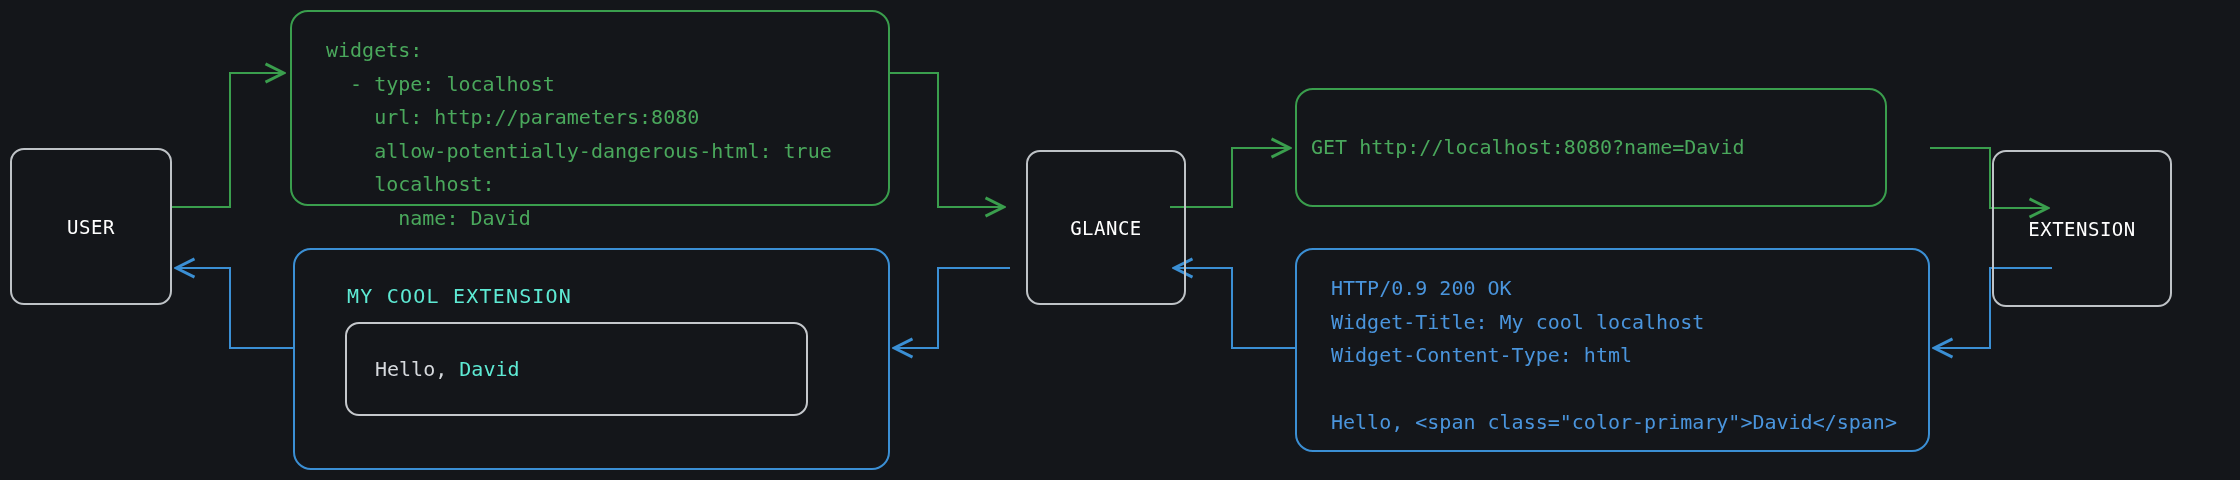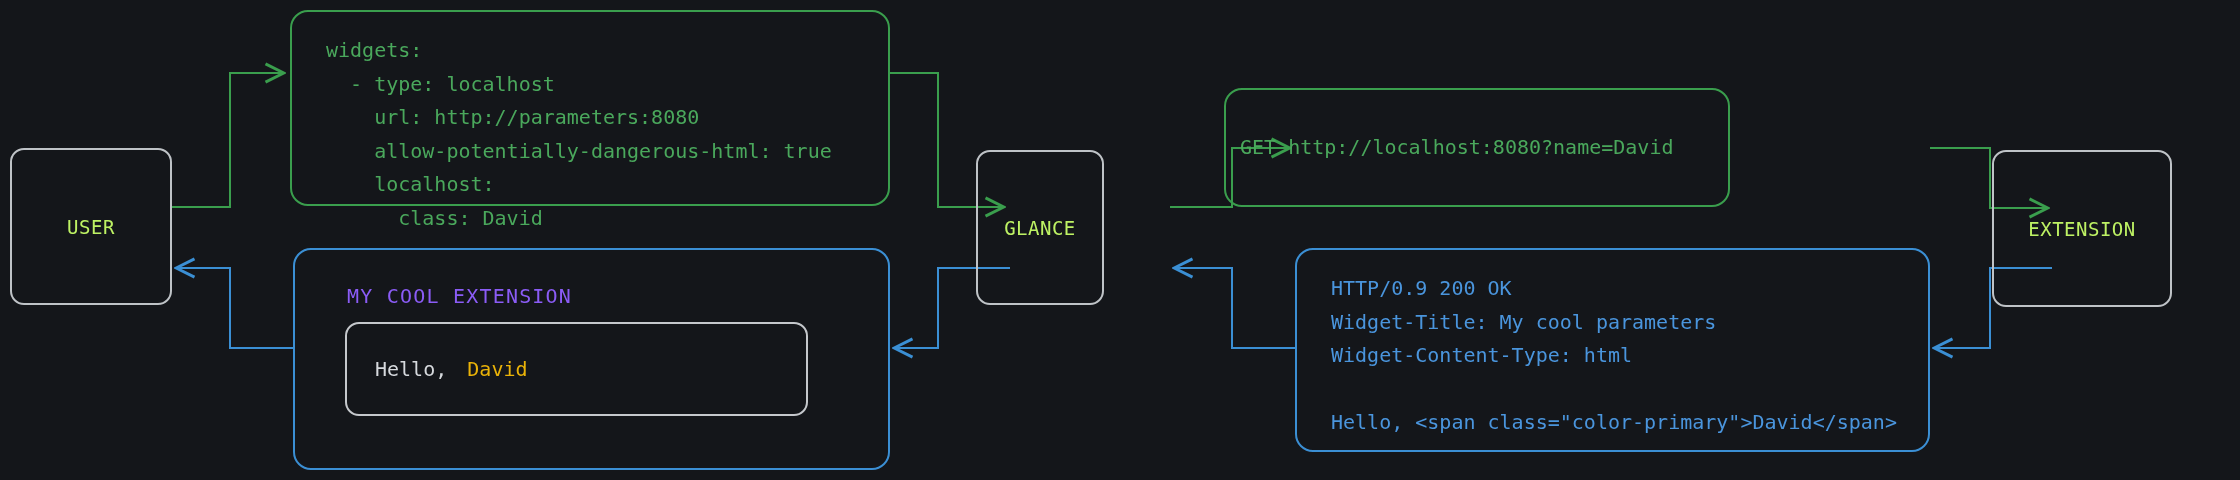--- a/index.html
+++ b/index.html
@@ -27,21 +27,21 @@
     pointer-events: none;
   }
   .node {
     position: absolute;
     box-sizing: border-box;
     border: 2px solid #bfc3c7;
     border-radius: 14px;
     display: flex;
     align-items: center;
     justify-content: center;
-    color: #bef264;
+    color: #ffffff;
     font-family: "DejaVu Sans Mono", monospace;
     font-size: 19px;
     letter-spacing: 0.5px;
   }
   .codebox {
     position: absolute;
     box-sizing: border-box;
     border: 2px solid #3a9e4d;
     border-radius: 18px;
     padding: 22px 34px;
@@ -56,21 +56,21 @@
     color: #4a95dd;
   }
   .widgetbox {
     position: absolute;
     box-sizing: border-box;
     border: 2px solid #3b8fd4;
     border-radius: 18px;
     padding: 26px 36px;
   }
   .widget-title {
-    color: #8b5cf6;
+    color: #5eead4;
     font-family: "DejaVu Sans Mono", monospace;
     font-size: 20px;
     letter-spacing: 1.2px;
     margin: 8px 0 14px 16px;
   }
   .widget-card {
     box-sizing: border-box;
     border: 2px solid #c5c8cc;
     border-radius: 14px;
     padding: 30px 28px;
@@ -79,22 +79,21 @@
     min-height: 94px;
     display: flex;
     align-items: center;
   }
   .widget-card-text {
     color: #d6d9dd;
     font-family: "DejaVu Sans Mono", monospace;
     font-size: 20px;
   }
   .accent-name {
-    color: #eab308;
-    margin-left: 8px;
+    color: #5eead4;
   }
   .blankline {
     display: block;
     height: 1.68em;
   }
 </style>
 </head>
 <body>
 
 <div id="canvas">
@@ -123,42 +122,42 @@
 
     <path d="M 1010 268 L 938 268 L 938 348 L 896 348" fill="none" stroke="#3b8fd4" stroke-width="2" marker-end="url(#arrow-blue)"></path>
 
     <path d="M 293 348 L 230 348 L 230 268 L 178 268" fill="none" stroke="#3b8fd4" stroke-width="2" marker-end="url(#arrow-blue)"></path>
   </svg>
 
   <div class="node" style="left:10px; top:148px; width:162px; height:157px;">
     <span>USER</span>
   </div>
 
-  <div class="node" style="left:976px; top:150px; width:128px; height:155px;">
+  <div class="node" style="left:1026px; top:150px; width:160px; height:155px;">
     <span>GLANCE</span>
   </div>
 
   <div class="node" style="left:1992px; top:150px; width:180px; height:157px;">
     <span>EXTENSION</span>
   </div>
 
   <div class="codebox" style="left:290px; top:10px; width:600px; height:196px;"><span>widgets:</span>
 <span>  - type: localhost</span>
 <span>    url: http://parameters:8080</span>
 <span>    allow-potentially-dangerous-html: true</span>
 <span>    localhost:</span>
-<span>      class: David</span></div>
+<span>      name: David</span></div>
 
   <div class="widgetbox" style="left:293px; top:248px; width:597px; height:222px;">
     <div class="widget-title">MY COOL EXTENSION</div>
     <div class="widget-card">
       <div class="widget-card-text"><span>Hello, </span><span class="accent-name">David</span></div>
     </div>
   </div>
 
-  <div class="codebox" style="left:1224px; top:88px; width:506px; height:119px; display:flex; align-items:center;padding-left:14px;"><span>GET http://localhost:8080?name=David</span></div>
+  <div class="codebox" style="left:1295px; top:88px; width:592px; height:119px; display:flex; align-items:center;padding-left:14px;"><span>GET http://localhost:8080?name=David</span></div>
 
   <div class="codebox blue" style="left:1295px; top:248px; width:635px; height:204px;"><span>HTTP/0.9 200 OK</span>
-<span>Widget-Title: My cool parameters</span>
+<span>Widget-Title: My cool localhost</span>
 <span>Widget-Content-Type: html</span>
 <span class="blankline"></span><span>Hello, &lt;span class="color-primary"&gt;David&lt;/span&gt;</span></div>
 
 </div>
 
 </body></html>

